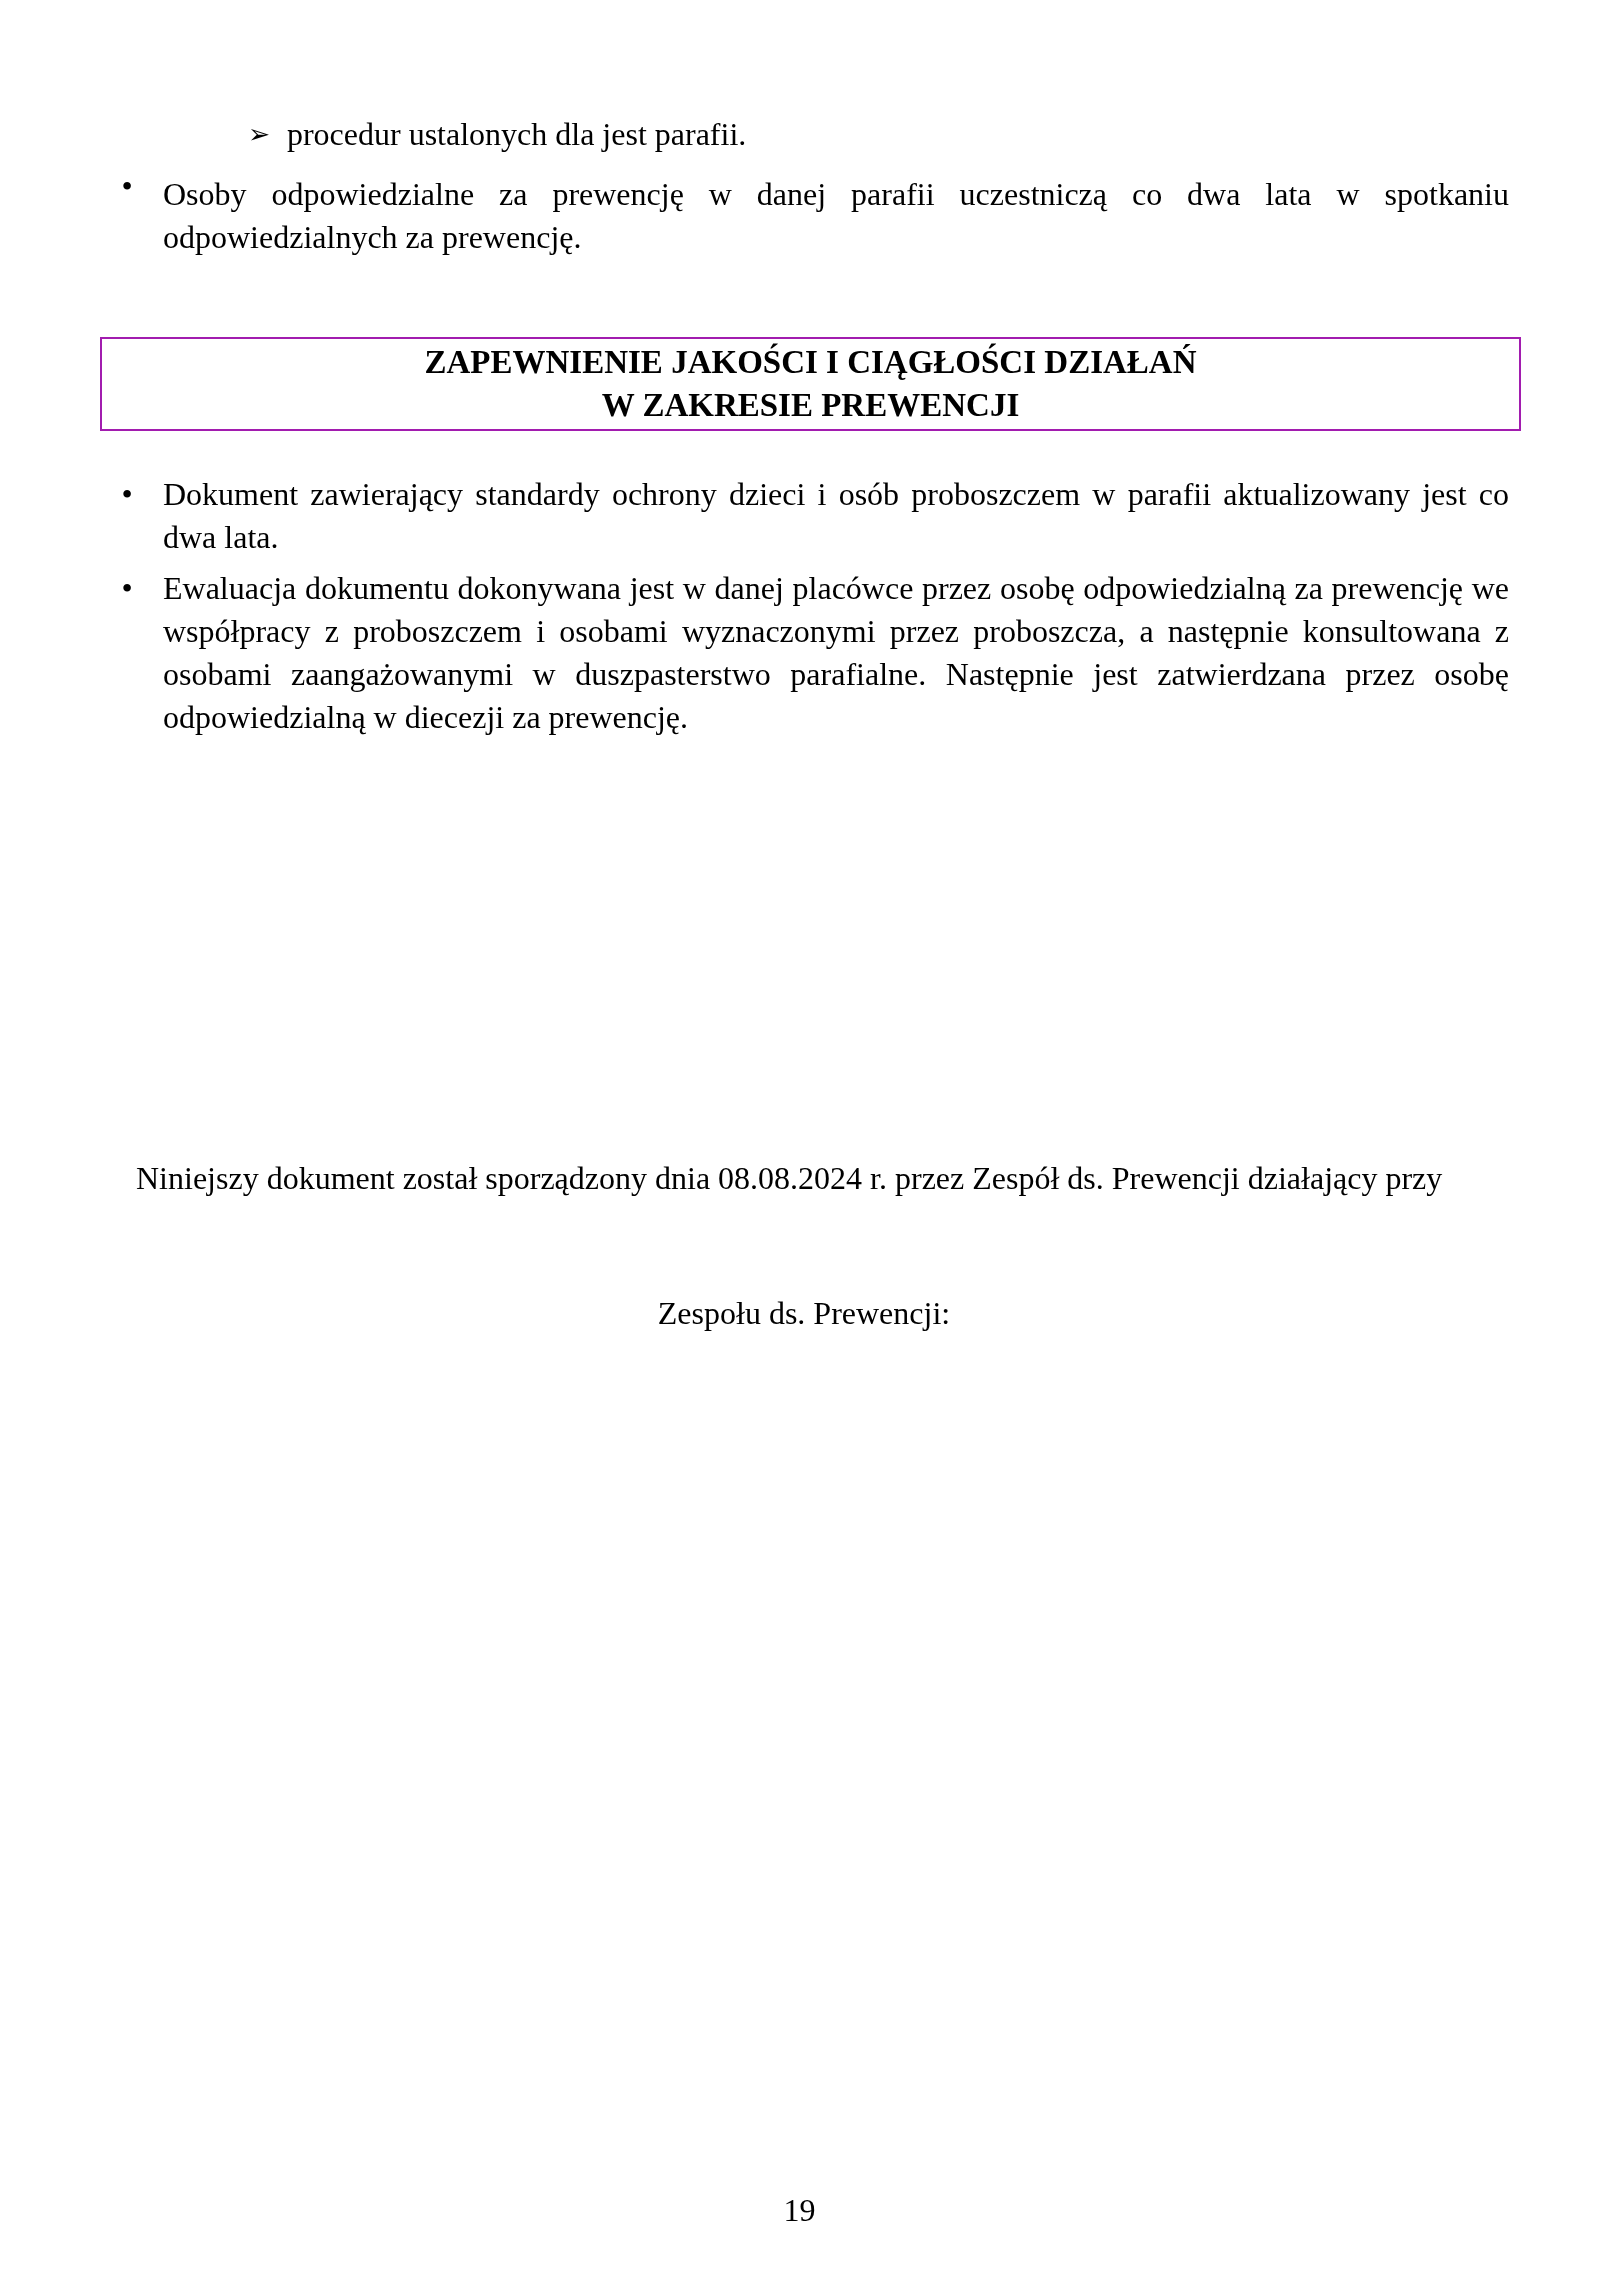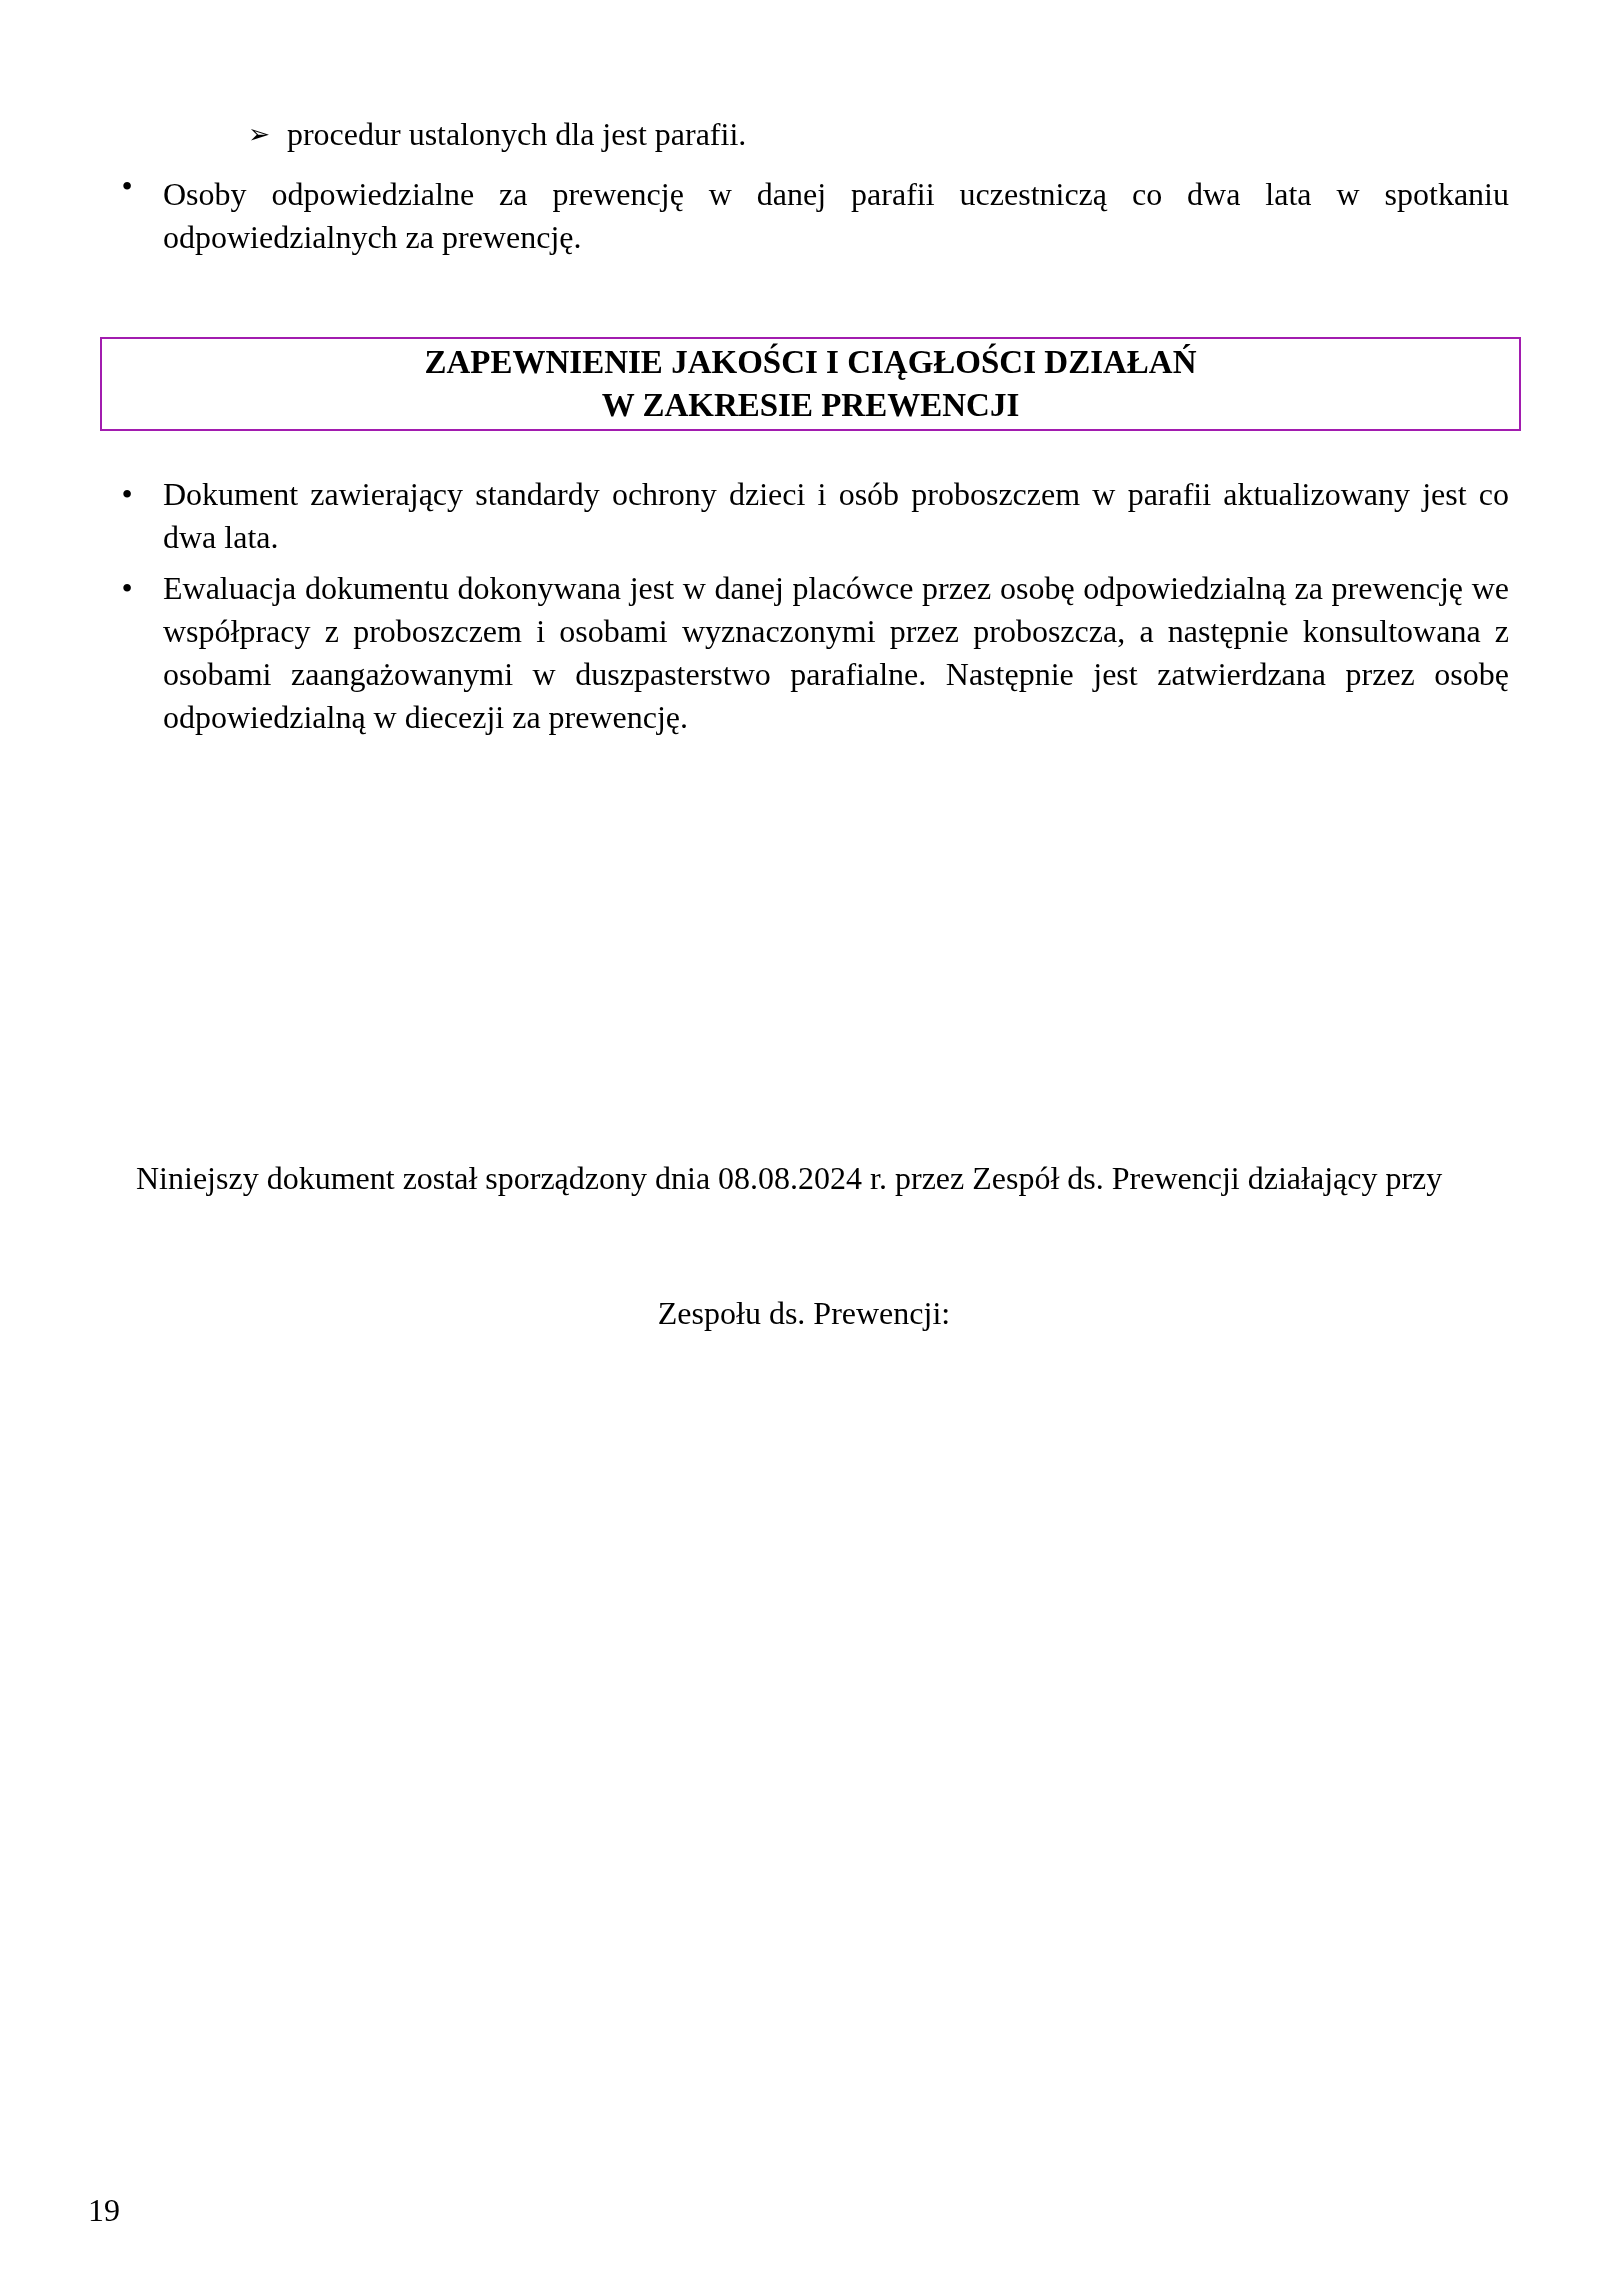--- a/index.html
+++ b/index.html
@@ -96,23 +96,23 @@
     position: absolute;
     top: 1292px;
     left: 100px;
     width: 1408px;
     text-align: center;
   }
   
   .page-number {
     position: absolute;
     top: 2189px;
-    left: 88px;
+    left: 96px;
     width: 1407px;
-    text-align: left;
+    text-align: center;
   }
 </style>
 </head>
 <body>
 
 <div class="page">
 
   <div class="arrow-item">
     <span class="arrow-marker">➢</span><span>procedur ustalonych dla jest parafii.</span>
   </div>

